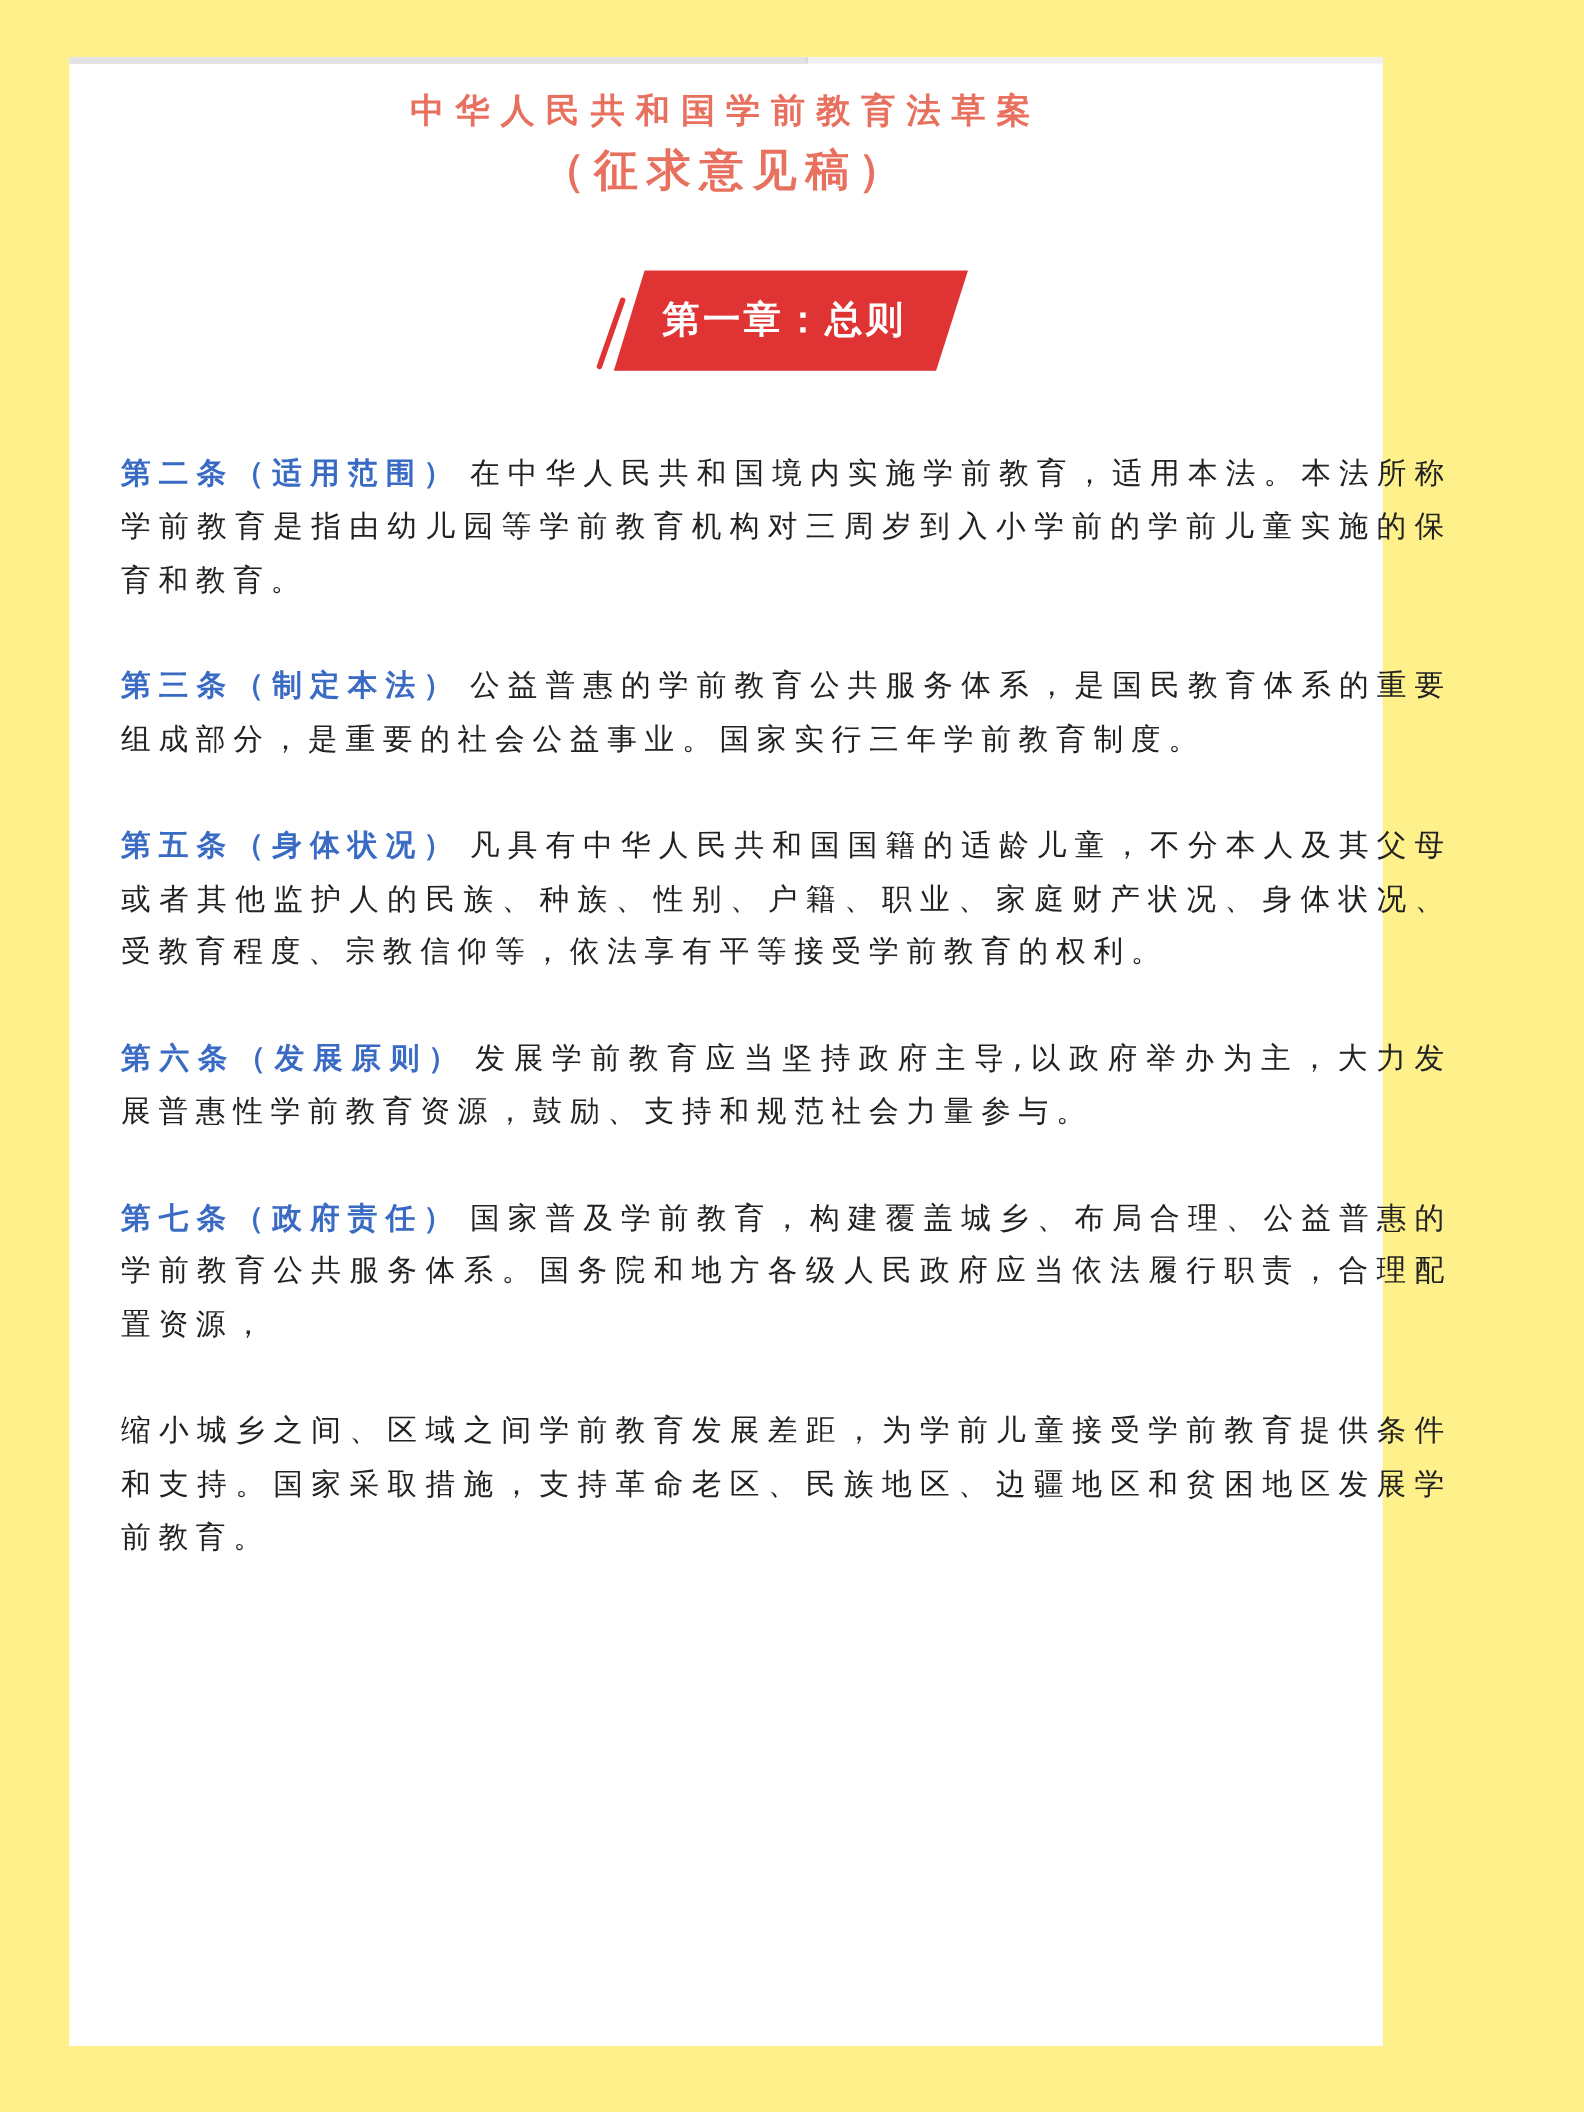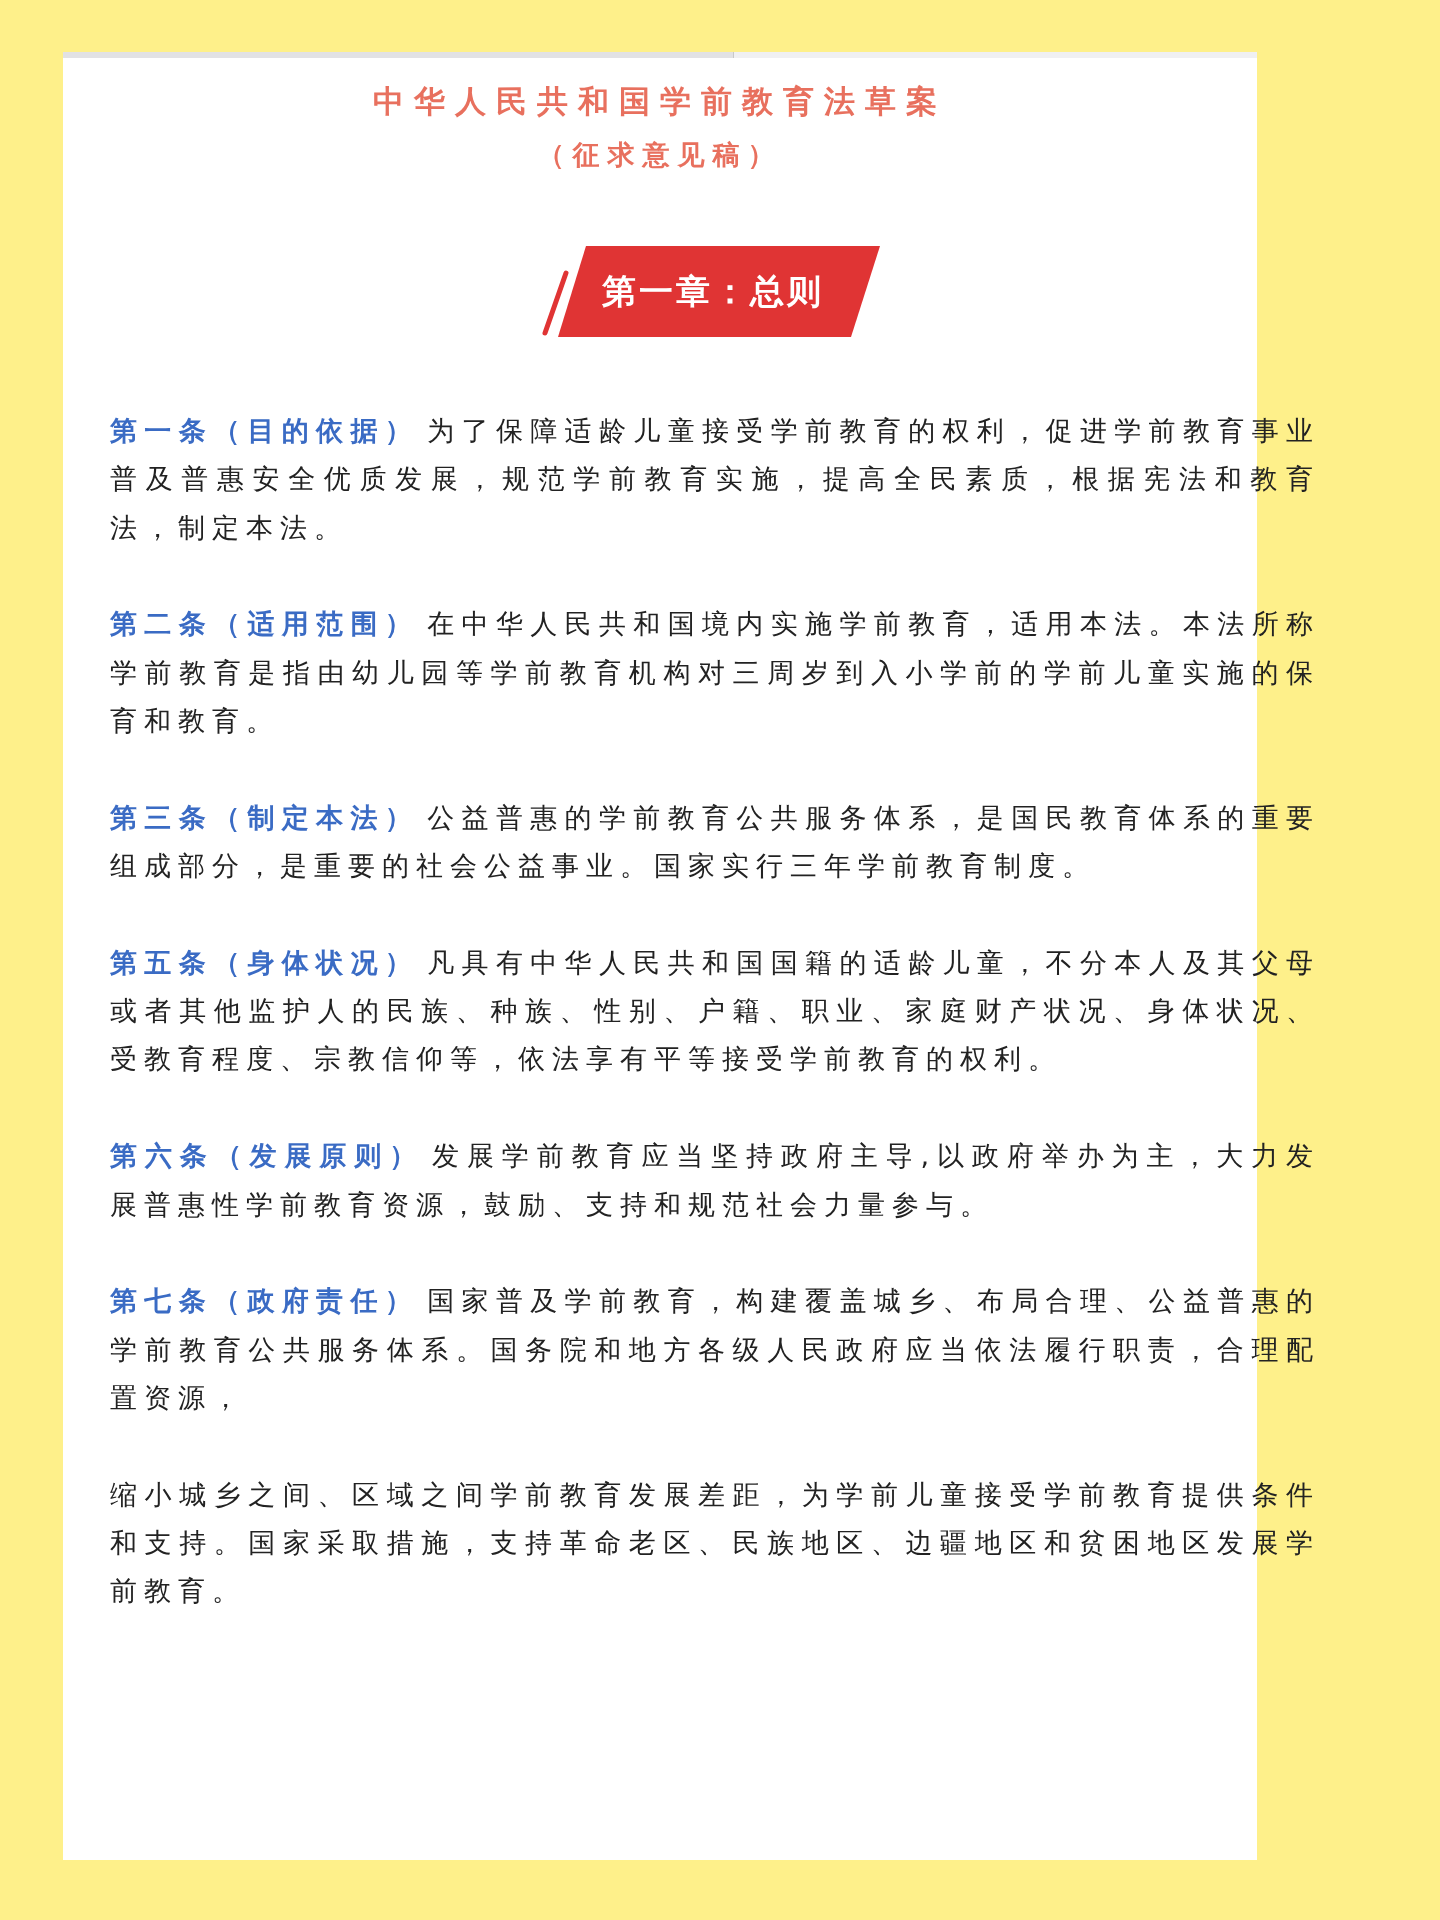--- a/index.html
+++ b/index.html
@@ -44,21 +44,21 @@
     letter-spacing: 10px;
     line-height: 54px;
   }
   .subtitle {
     position: absolute;
     left: 0; right: 0;
     top: 76px;
     text-align: center;
     color: #E8705E;
     font-weight: bold;
-    font-size: 27px;
+    font-size: 40px;
     letter-spacing: 8px;
     line-height: 54px;
   }
   .chapter-banner {
     position: absolute;
     left: 0; top: 0;
     width: 1306px;
     height: 400px;
     pointer-events: none;
   }
@@ -109,21 +109,20 @@
   <div class="title">中华人民共和国学前教育法草案</div>
   <div class="subtitle">（征求意见稿）</div>
 
   <svg class="chapter-banner" viewBox="0 0 1306 400" xmlns="http://www.w3.org/2000/svg">
     <polygon points="523,194 817,194 788,285 495,285" fill="#E03434"></polygon>
     <line x1="503" y1="221" x2="482" y2="281" stroke="#E03434" stroke-width="5" stroke-linecap="round"></line>
   </svg>
   <div class="chapter-label">第一章：总则</div>
 
   <div class="content">
-    <p class="para"><span class="heading">第一条（目的依据）</span><span class="body-text">为了保障适龄儿童接受学前教育的权利，促进学前教育事业普及普惠安全优质发展，规范学前教育实施，提高全民素质，根据宪法和教育法，制定本法。</span></p>
     <p class="para"><span class="heading">第二条（适用范围）</span><span class="body-text">在中华人民共和国境内实施学前教育，适用本法。本法所称学前教育是指由幼儿园等学前教育机构对三周岁到入小学前的学前儿童实施的保育和教育。</span></p>
     <p class="para"><span class="heading">第三条（制定本法）</span><span class="body-text">公益普惠的学前教育公共服务体系，是国民教育体系的重要组成部分，是重要的社会公益事业。国家实行三年学前教育制度。</span></p>
     <p class="para"><span class="heading">第五条（身体状况）</span><span class="body-text">凡具有中华人民共和国国籍的适龄儿童，不分本人及其父母或者其他监护人的民族、种族、性别、户籍、职业、家庭财产状况、身体状况、受教育程度、宗教信仰等，依法享有平等接受学前教育的权利。</span></p>
     <p class="para"><span class="heading">第六条（发展原则）</span><span class="body-text">发展学前教育应当坚持政府主导,以政府举办为主，大力发展普惠性学前教育资源，鼓励、支持和规范社会力量参与。</span></p>
     <p class="para"><span class="heading">第七条（政府责任）</span><span class="body-text">国家普及学前教育，构建覆盖城乡、布局合理、公益普惠的学前教育公共服务体系。国务院和地方各级人民政府应当依法履行职责，合理配置资源，</span></p>
     <p class="para">缩小城乡之间、区域之间学前教育发展差距，为学前儿童接受学前教育提供条件和支持。国家采取措施，支持革命老区、民族地区、边疆地区和贫困地区发展学前教育。</p>
   </div>
 </div>
 
 </body></html>

